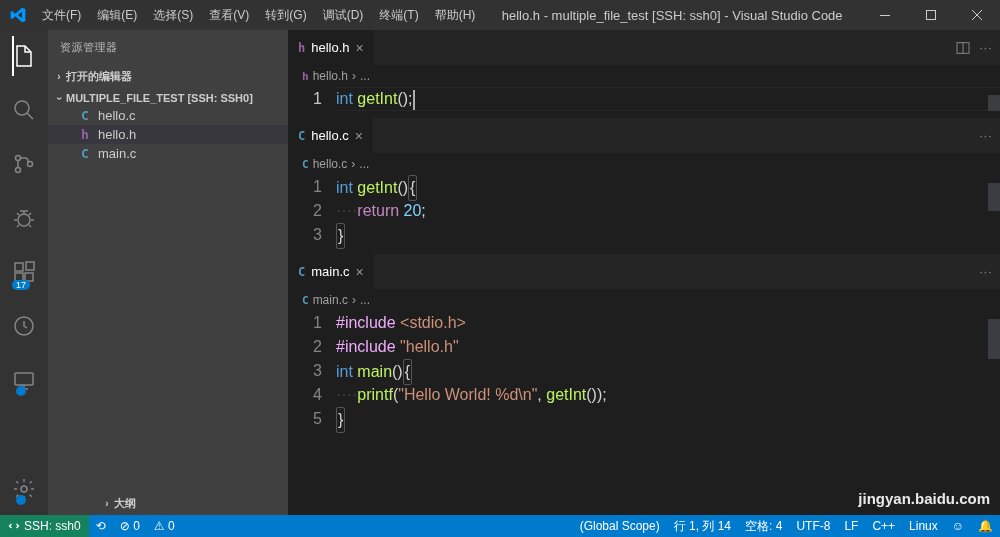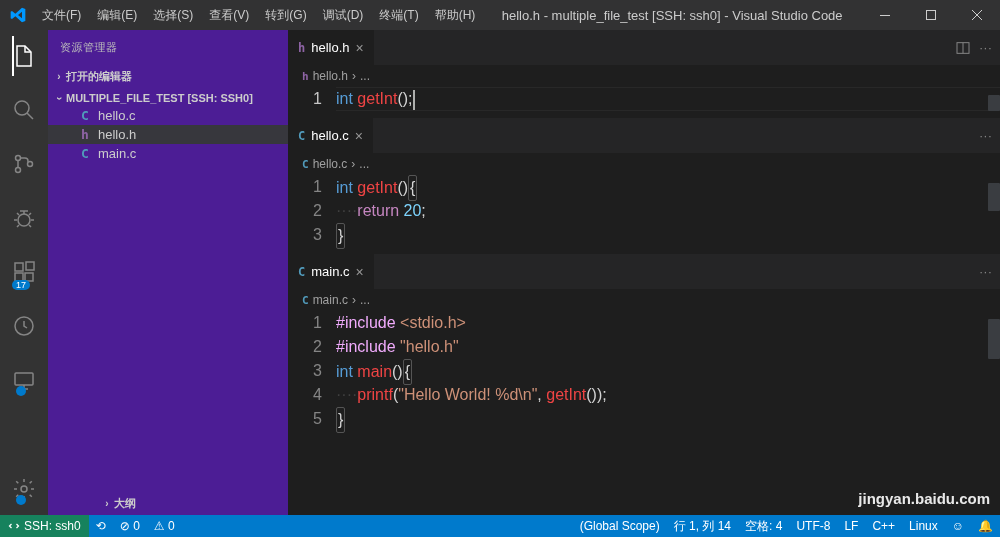--- a/index.html
+++ b/index.html
@@ -15,21 +15,21 @@
 
 .main { display: flex; height: 485px; }
 .activitybar { width: 48px; background: #333333; display: flex; flex-direction: column; align-items: center; padding-top: 6px; gap: 14px; position: relative; }
 .activitybar .ab-item { width: 24px; height: 40px; display: flex; align-items: center; justify-content: center; color: #858585; position: relative; }
 .activitybar .ab-item.active { color: #ffffff; }
 .activitybar .ab-item.active::before { content: ""; position: absolute; left: 0; top: 0; bottom: 0; width: 2px; background: #ffffff; }
 .activitybar .ab-bottom { margin-top: auto; margin-bottom: 6px; }
 .activitybar .badge { position: absolute; bottom: 2px; right: 6px; background: #007acc; color: #fff; border-radius: 8px; font-size: 9px; padding: 0 4px; min-width: 14px; text-align: center; }
 .activitybar .badge-dot { position: absolute; bottom: 4px; right: 10px; width: 10px; height: 10px; background: #007acc; border-radius: 50%; }
 
-.sidebar { width: 240px; background: #4c1d95; display: flex; flex-direction: column; }
+.sidebar { width: 240px; background: #404040; display: flex; flex-direction: column; }
 .sidebar-header { height: 35px; display: flex; align-items: center; padding: 0 12px; font-size: 11px; color: #bbbbbb; letter-spacing: 0.5px; }
 .sidebar-section { padding: 2px 0; }
 .sidebar-section-header { display: flex; align-items: center; padding: 2px 4px; font-size: 11px; font-weight: bold; color: #cccccc; cursor: pointer; }
 .sidebar-section-header .chev { width: 14px; display: inline-block; text-align: center; font-size: 10px; }
 .file-item { display: flex; align-items: center; padding: 2px 0 2px 28px; font-size: 13px; color: #cccccc; cursor: pointer; }
 .file-item.active { background: #37373d; }
 .file-item .icon { width: 18px; display: inline-flex; justify-content: center; margin-right: 4px; font-family: monospace; font-weight: bold; }
 .icon-c { color: #519aba; }
 .icon-h { color: #8e64a5; }
 .outl { position: absolute; bottom: 0; left: 48px; width: 240px; }
@@ -44,21 +44,21 @@
 .tabs-actions { margin-left: auto; display: flex; align-items: center; padding-right: 8px; gap: 8px; color: #858585; }
 .breadcrumb { height: 22px; background: #1e1e1e; display: flex; align-items: center; padding-left: 14px; font-size: 12px; color: #a0a0a0; gap: 4px; }
 .breadcrumb .icon { font-family: monospace; font-weight: bold; font-size: 11px; }
 .code { font-family: Consolas, "Courier New", monospace; font-size: 16px; line-height: 24px; display: flex; padding-bottom: 6px; position: relative; }
 .gutter { width: 48px; text-align: right; color: #858585; padding-right: 14px; }
 .gutter div { height: 24px; }
 .gutter div.cur { color: #c6c6c6; }
 .codebody { flex: 1; position: relative; }
 .codebody .line { height: 24px; white-space: pre; position: relative; }
 .tok-kw { color: #569cd6; }
-.tok-fn { color: #ef4444; }
+.tok-fn { color: #bef264; }
 .tok-pn { color: #d4d4d4; }
 .tok-ret { color: #c586c0; }
 .tok-num { color: #7dd3fc; }
 .tok-str { color: #ce9178; }
 .tok-inc { color: #f0abfc; }
 .tok-ws { color: #404040; }
 .lbrace { display: inline-block; border: 1px solid #555; border-radius: 2px; padding: 0 1px; }
 .cursor { display: inline-block; width: 1.5px; height: 20px; background: #aeafad; vertical-align: middle; margin-left: 1px; }
 .linehl { position: absolute; left: 0; right: 0; height: 24px; border-top: 1px solid #282828; border-bottom: 1px solid #282828; pointer-events: none; }
 .ovr { position: absolute; right: 0; top: 8px; width: 12px; background: #3a3d41; border-radius: 1px; }

